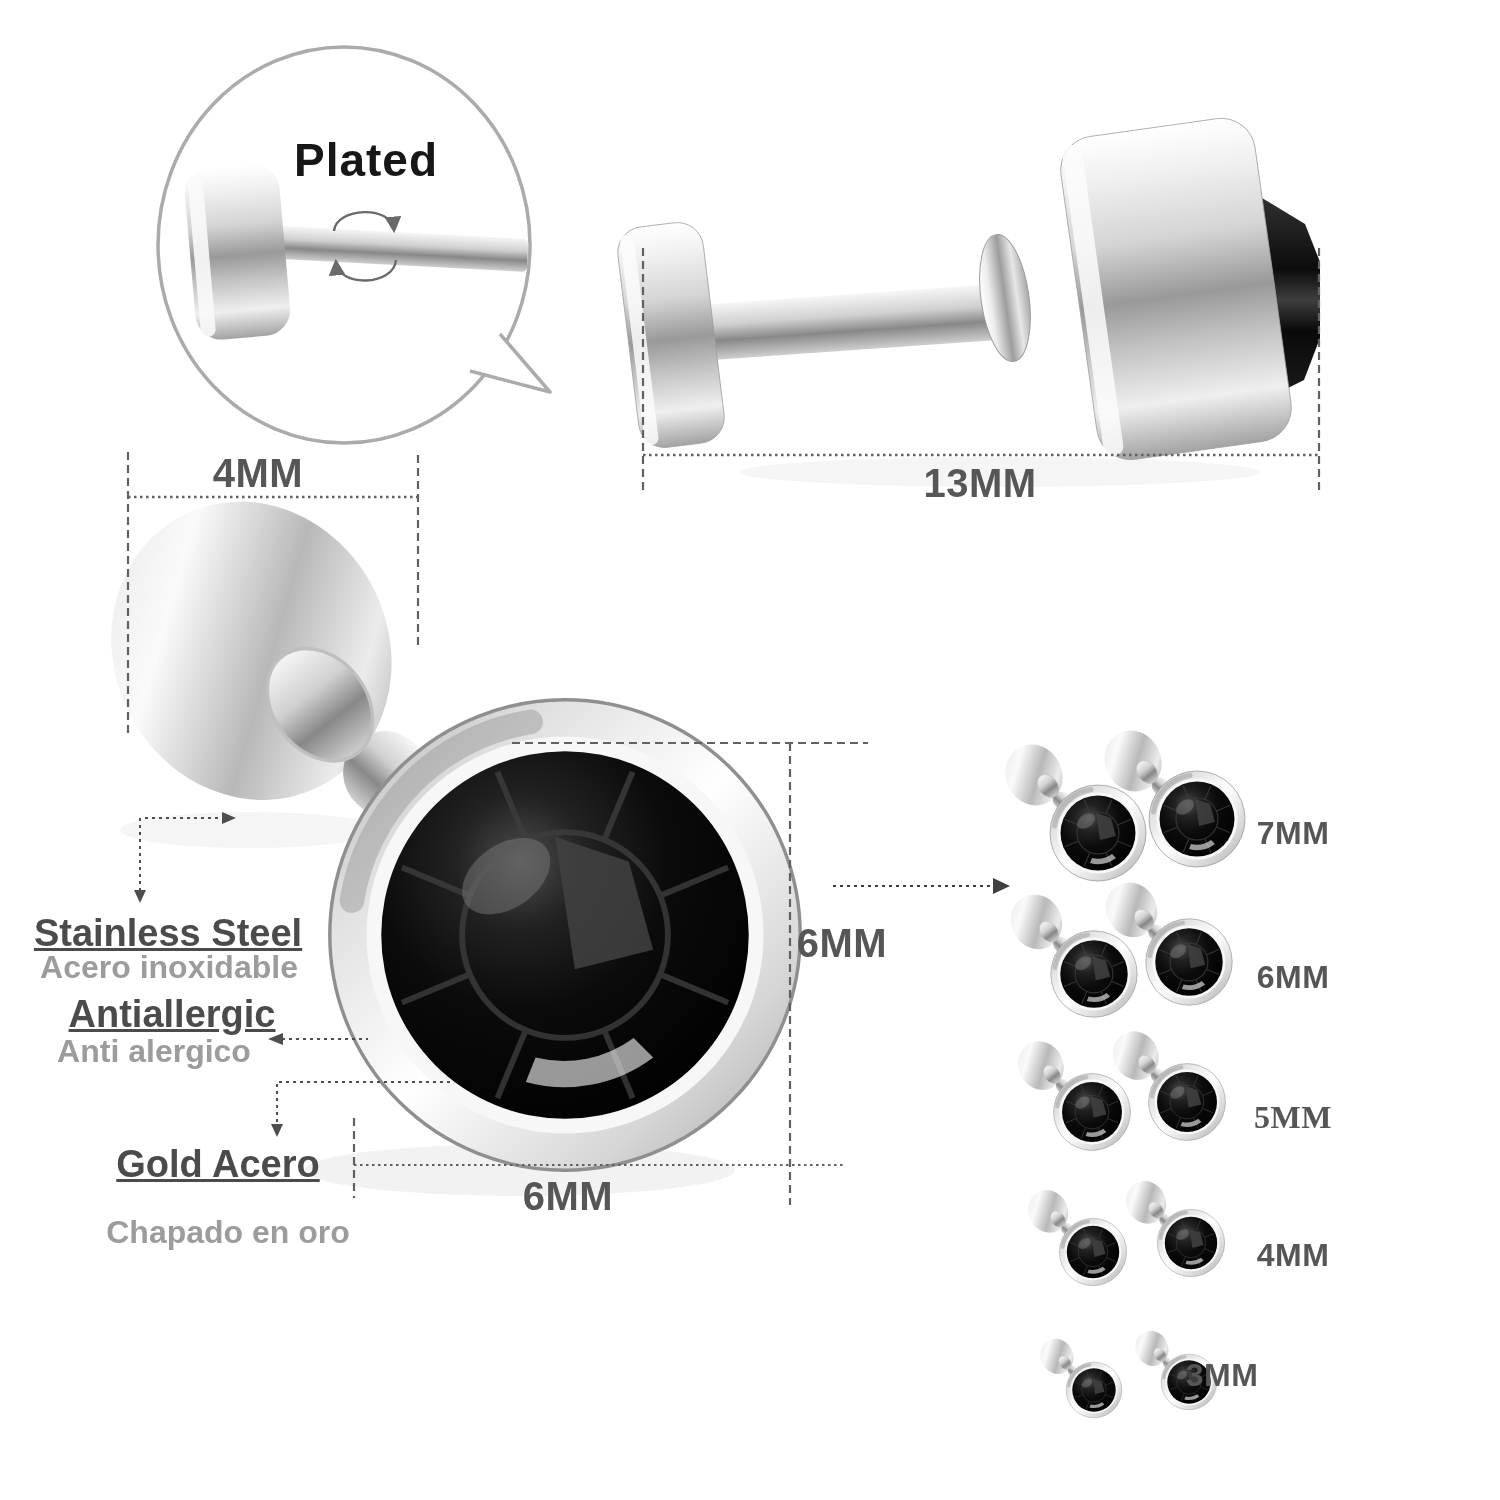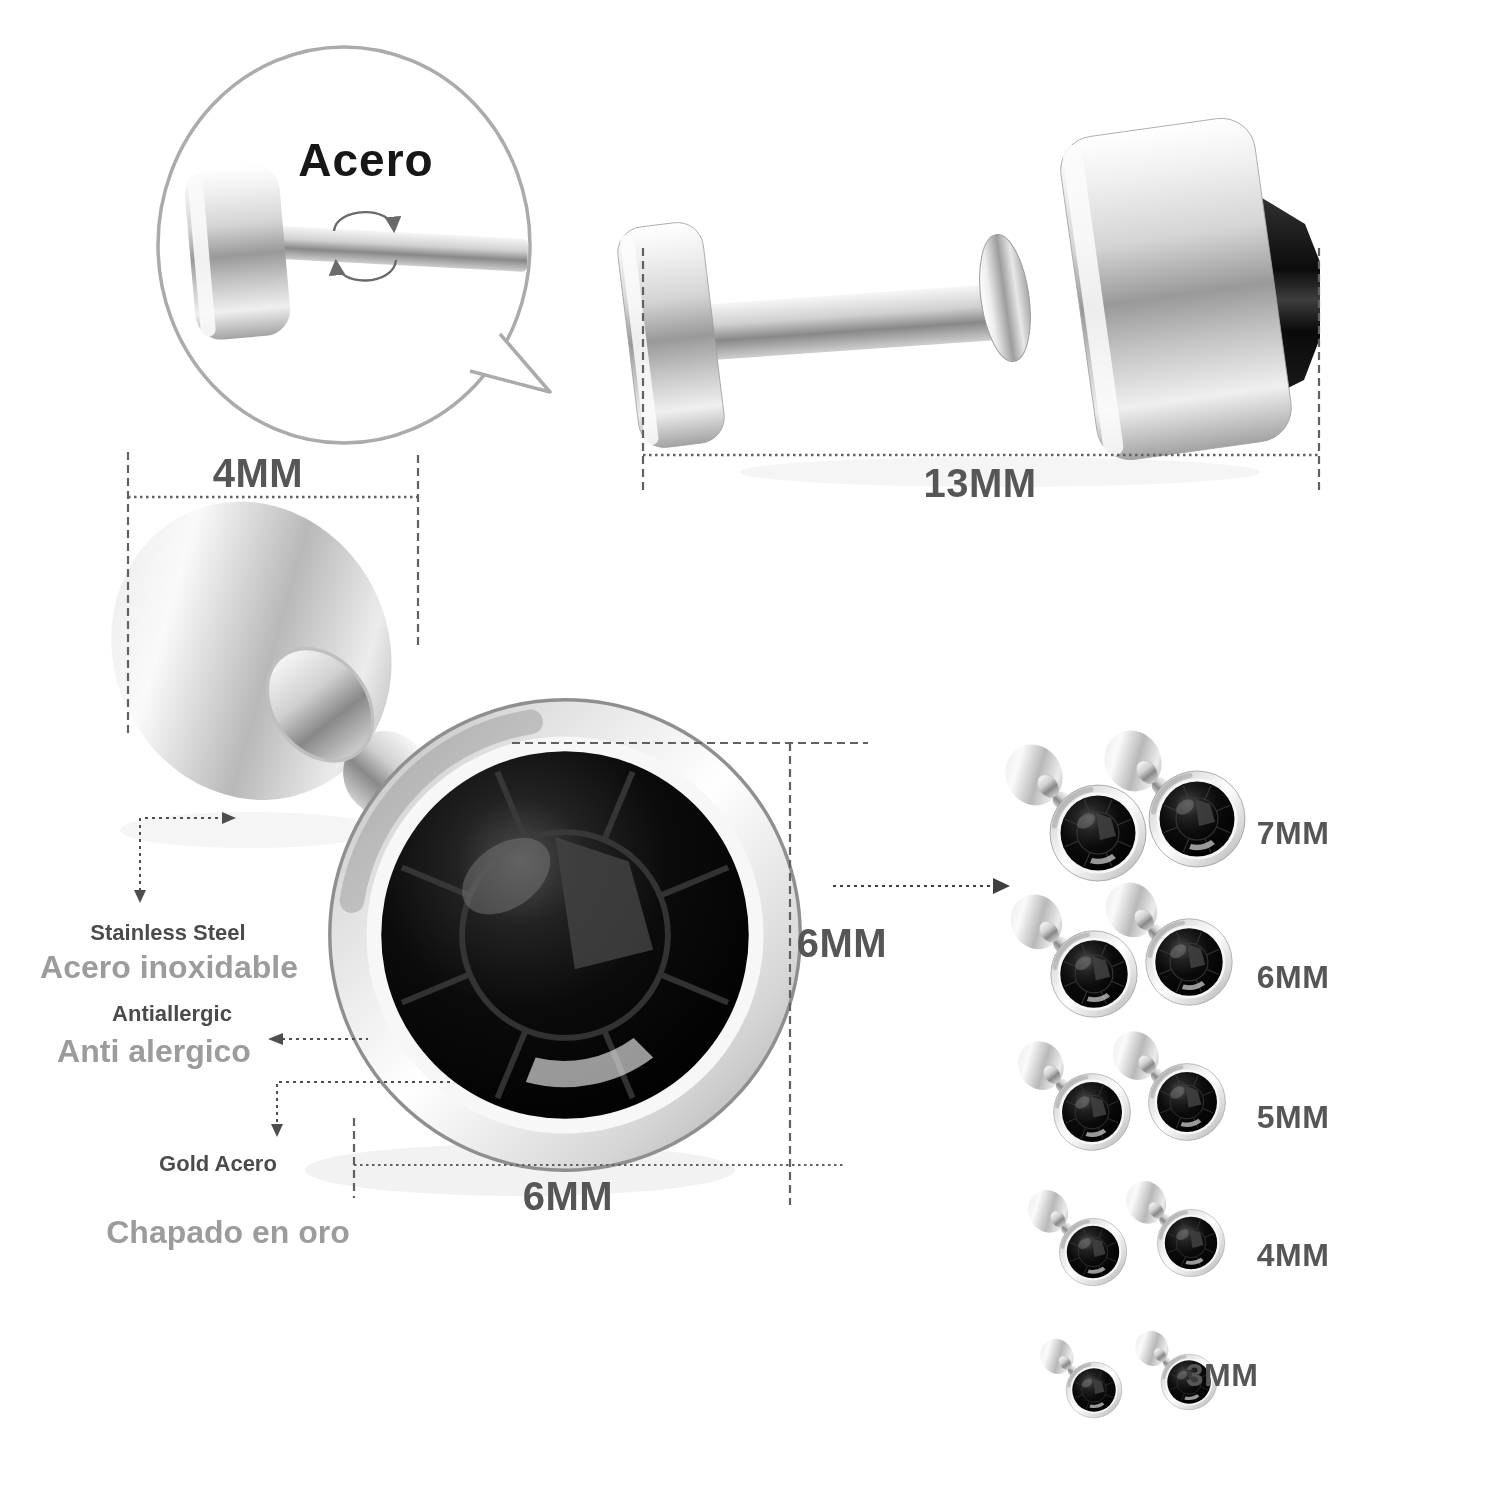--- a/index.html
+++ b/index.html
@@ -2,21 +2,21 @@
 <html><head>
 <meta charset="utf-8">
 <style>
   html,body{margin:0;padding:0;background:#fff;}
   #stage{position:relative;width:1500px;height:1500px;background:#ffffff;overflow:hidden;
          font-family:"Liberation Sans",sans-serif;}
   #gfx{position:absolute;left:0;top:0;}
   .lbl{position:absolute;transform:translate(-50%,-50%);white-space:nowrap;line-height:1;}
   .dim{font-weight:700;font-size:40px;color:#565656;letter-spacing:0.5px;}
   .twist{font-weight:700;font-size:46px;color:#171717;letter-spacing:1px;}
-  .ftitle{font-weight:700;font-size:22px;color:#4b4b4b;}
+  .ftitle{font-weight:700;font-size:38px;color:#4b4b4b;text-decoration:underline;}
   .fsub{font-weight:700;font-size:32px;color:#9c9c9c;}
   .size{font-weight:700;font-size:32px;color:#565656;letter-spacing:0.5px;}
 </style>
 </head>
 <body>
 
 <div id="stage">
 
 <svg id="gfx" width="1500" height="1500" viewBox="0 0 1500 1500">
   <defs>
@@ -158,33 +158,33 @@
     <use href="#stud" transform="translate(1189 962) scale(0.9)"></use>
     <use href="#stud" transform="translate(1092 1112) scale(0.8)"></use>
     <use href="#stud" transform="translate(1187 1102) scale(0.8)"></use>
     <use href="#stud" transform="translate(1093 1252) scale(0.7)"></use>
     <use href="#stud" transform="translate(1191 1243) scale(0.7)"></use>
     <use href="#stud" transform="translate(1094 1390) scale(0.58)"></use>
     <use href="#stud" transform="translate(1189 1382) scale(0.58)"></use>
   </g>
 </svg>
 
-<div class="lbl twist" style="left:366px;top:160px;">Acero</div>
+<div class="lbl twist" style="left:366px;top:160px;">Plated</div>
 
 <div class="lbl dim" style="left:980px;top:483px;">13MM</div>
 <div class="lbl dim" style="left:258px;top:473px;">4MM</div>
 <div class="lbl dim" style="left:842px;top:943px;">6MM</div>
 <div class="lbl dim" style="left:568px;top:1196px;">6MM</div>
 
 <div class="lbl ftitle" style="left:168px;top:933px;">Stainless Steel</div>
 <div class="lbl fsub" style="left:169px;top:967px;">Acero inoxidable</div>
 <div class="lbl ftitle" style="left:172px;top:1014px;">Antiallergic</div>
 <div class="lbl fsub" style="left:154px;top:1051px;">Anti alergico</div>
 <div class="lbl ftitle" style="left:218px;top:1164px;">Gold Acero</div>
 <div class="lbl fsub" style="left:228px;top:1200px;margin-top:32px;">Chapado en oro</div>
 
 <div class="lbl size" style="left:1293px;top:833px;">7MM</div>
 <div class="lbl size" style="left:1293px;top:977px;">6MM</div>
-<div class="lbl size" style="left:1293px;top:1117px;">5MM</div>
+<div class="lbl size" style="left:1293px;top:1117px;font-family:Liberation Serif, serif;">5MM</div>
 <div class="lbl size" style="left:1293px;top:1255px;">4MM</div>
 <div class="lbl size" style="left:1222px;top:1375px;">3MM</div>
 
 </div>
 
 </body></html>

